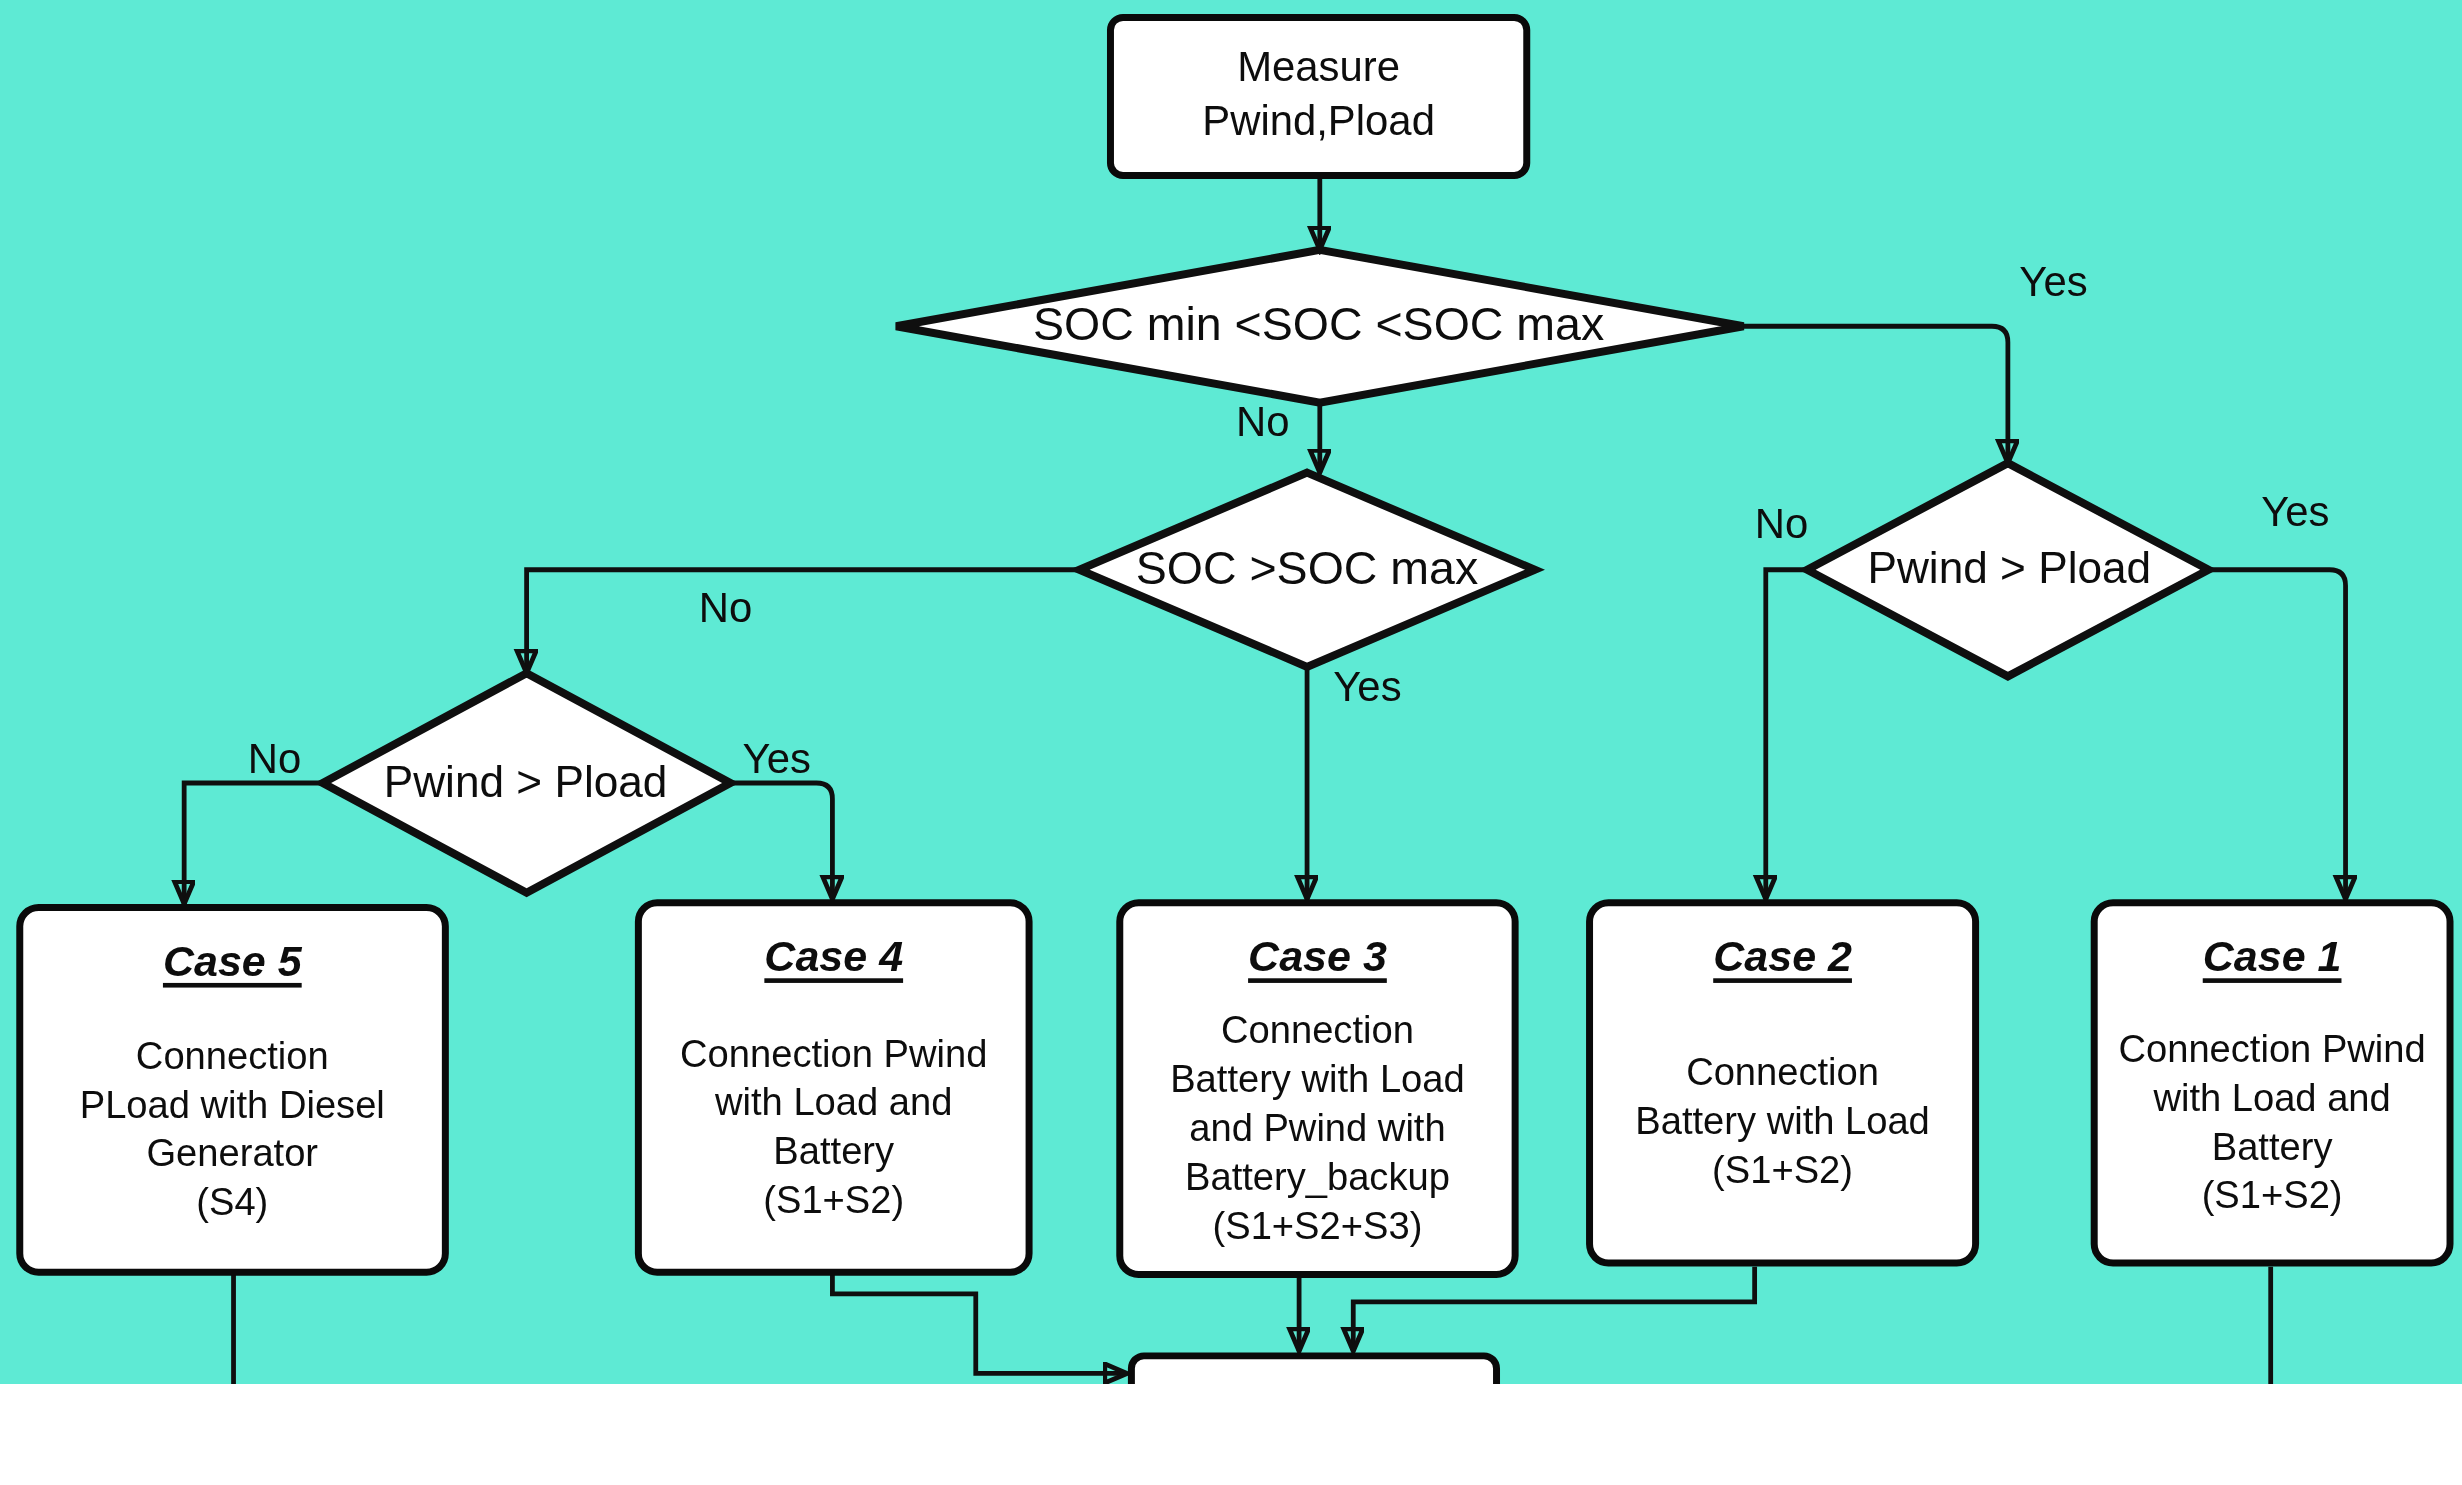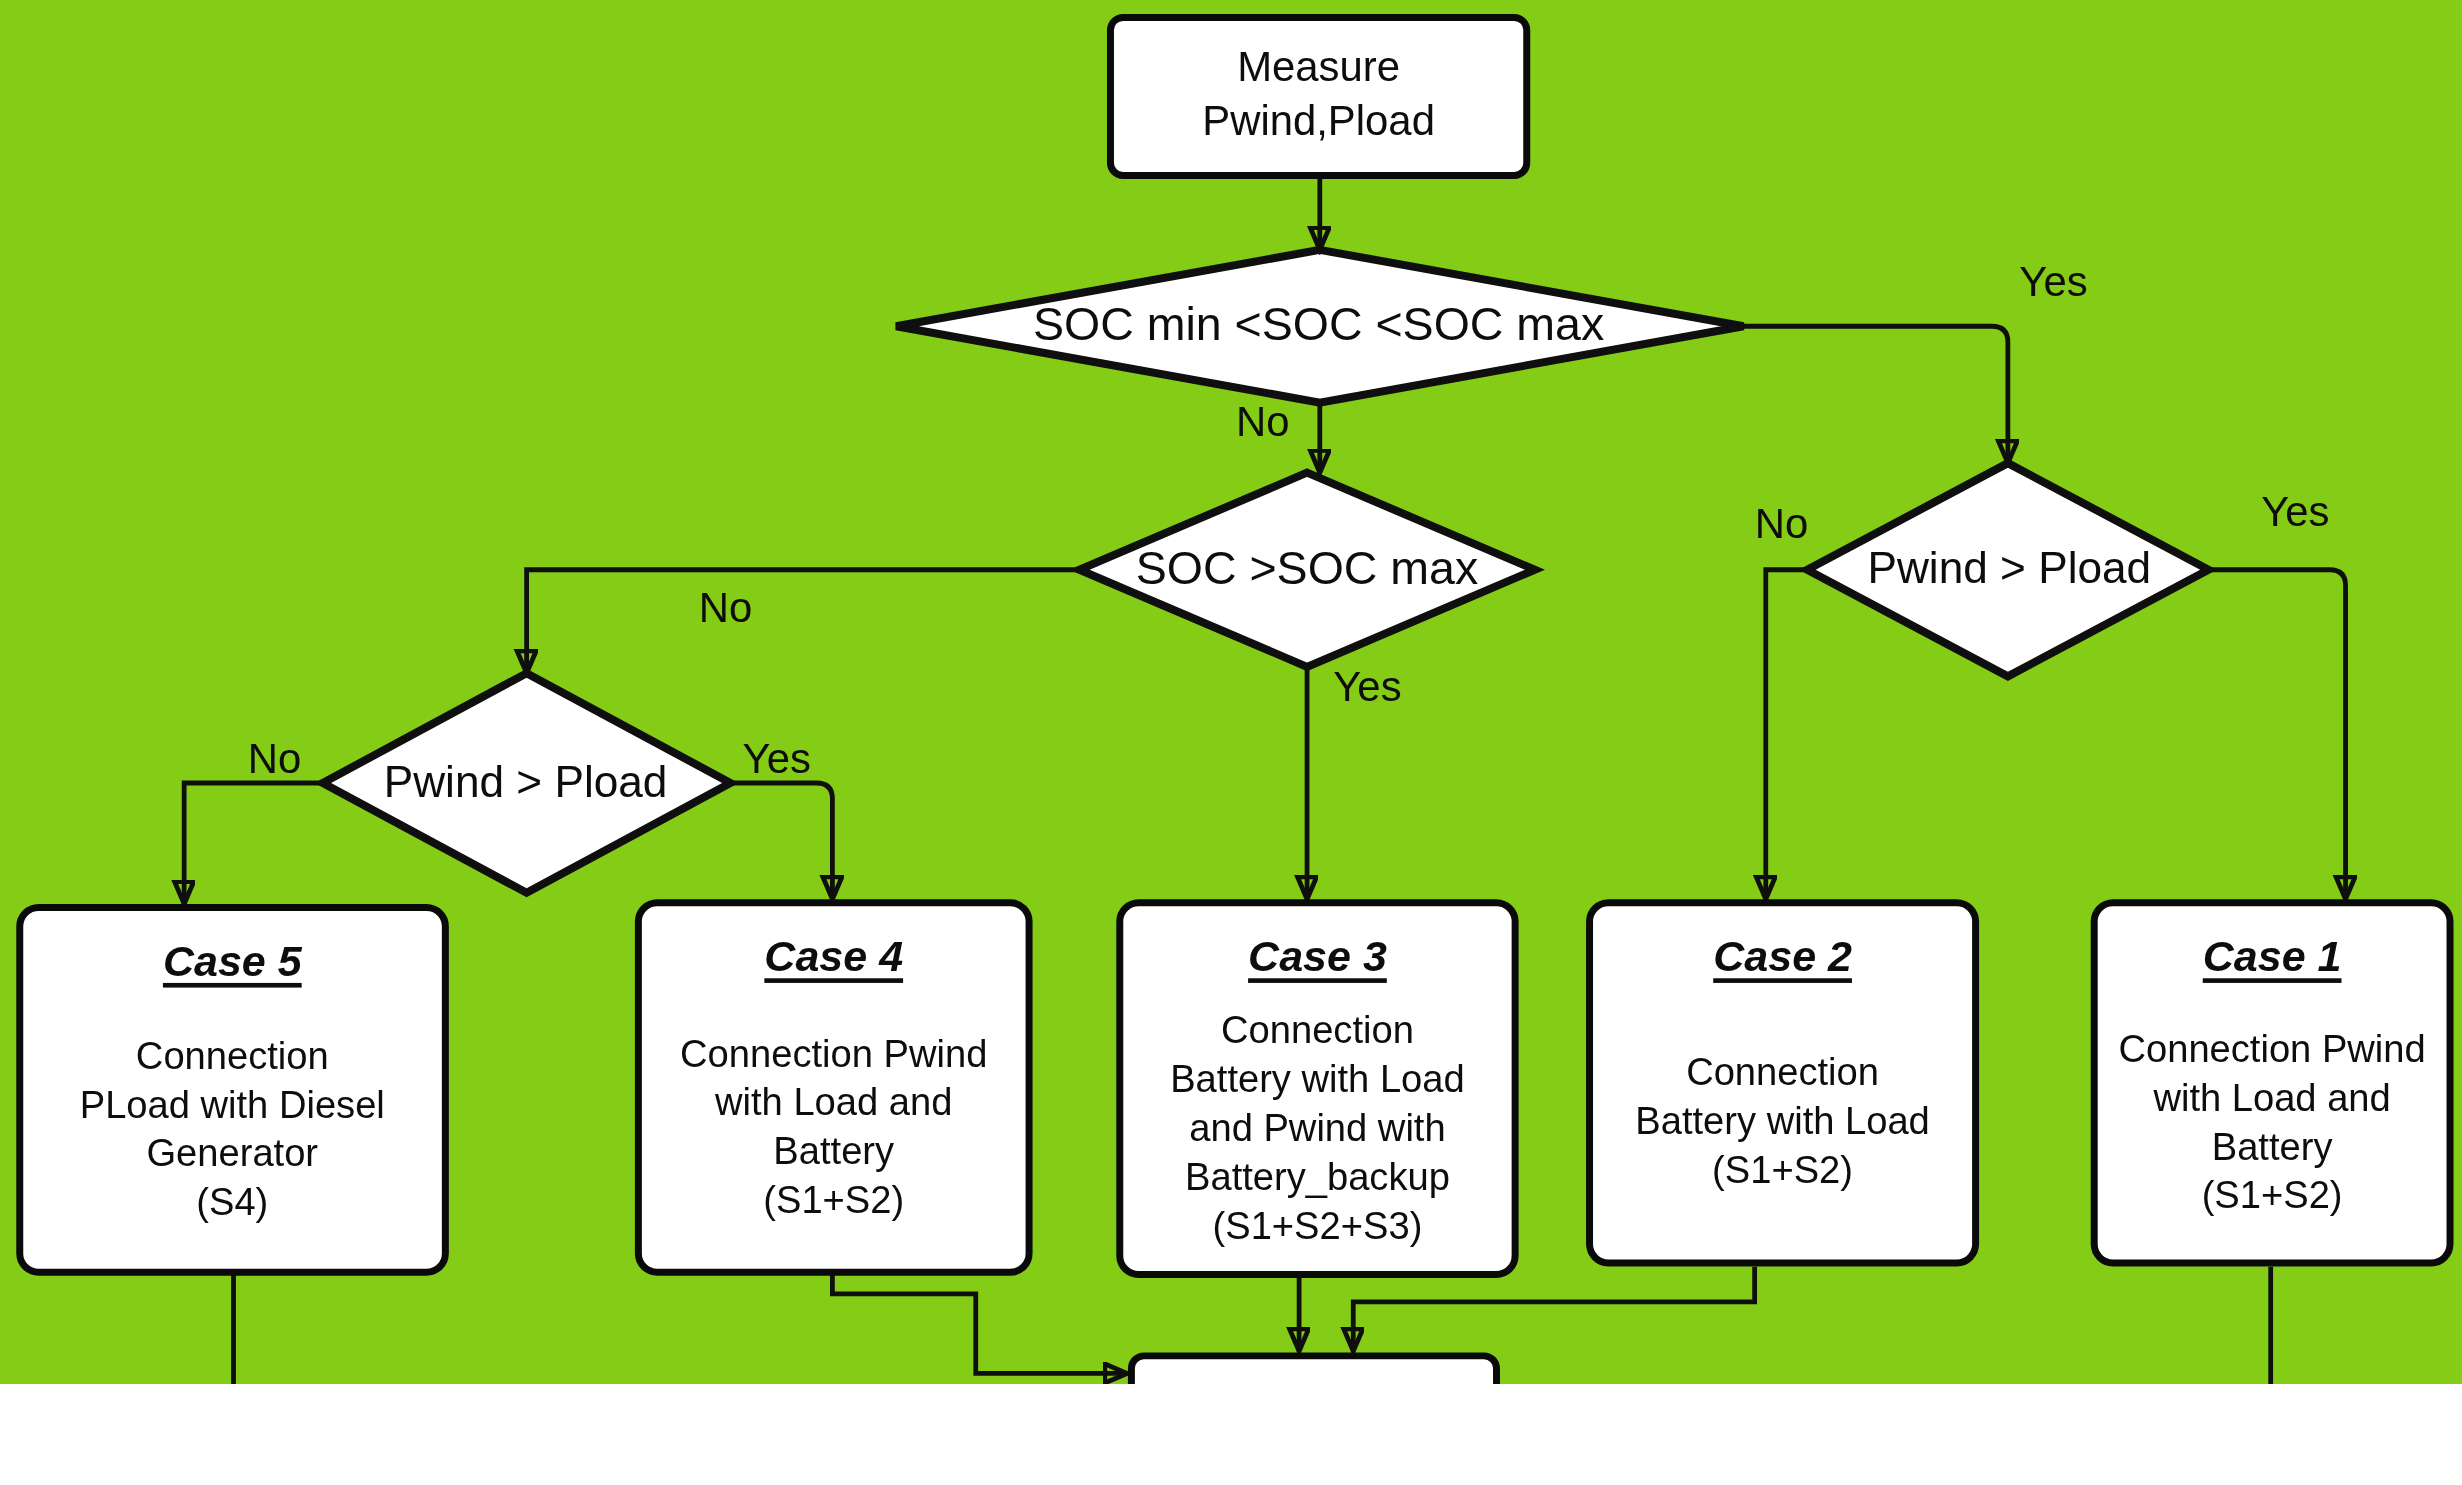--- a/index.html
+++ b/index.html
@@ -1,16 +1,16 @@
 <!DOCTYPE html>
 <html style="font-size:11px"><head>
 <meta charset="utf-8">
 <style>
   html,body{margin:0;padding:0;background:#ffffff;}
-  .stage{position:relative;width:2462px;height:1384px;background:#84cc16;overflow:hidden;}
+  .stage{position:relative;width:2462px;height:1384px;background:#5eead4;overflow:hidden;}
   .design{position:absolute;left:0;top:0;width:1059px;height:639px;
           transform:scale(2.3256,2.3237);transform-origin:0 0;
           font-family:"Liberation Sans","DejaVu Sans",sans-serif;color:#0d0d0d;}
   .wires{position:absolute;left:0;top:0;width:1059px;height:639px;}
   .wires path{fill:none;stroke:#0f0f0f;stroke-width:3;}
   .wires polygon{fill:#ffffff;stroke:#0f0f0f;stroke-width:5;stroke-linejoin:miter;}
   .node{position:absolute;box-sizing:border-box;background:#ffffff;border:3.4px solid #0a0a0a;
         border-radius:9.6px;display:flex;flex-direction:column;align-items:center;}
   .start{justify-content:center;border-radius:6.9px;}
   .return{justify-content:center;border-radius:6.9px;}

